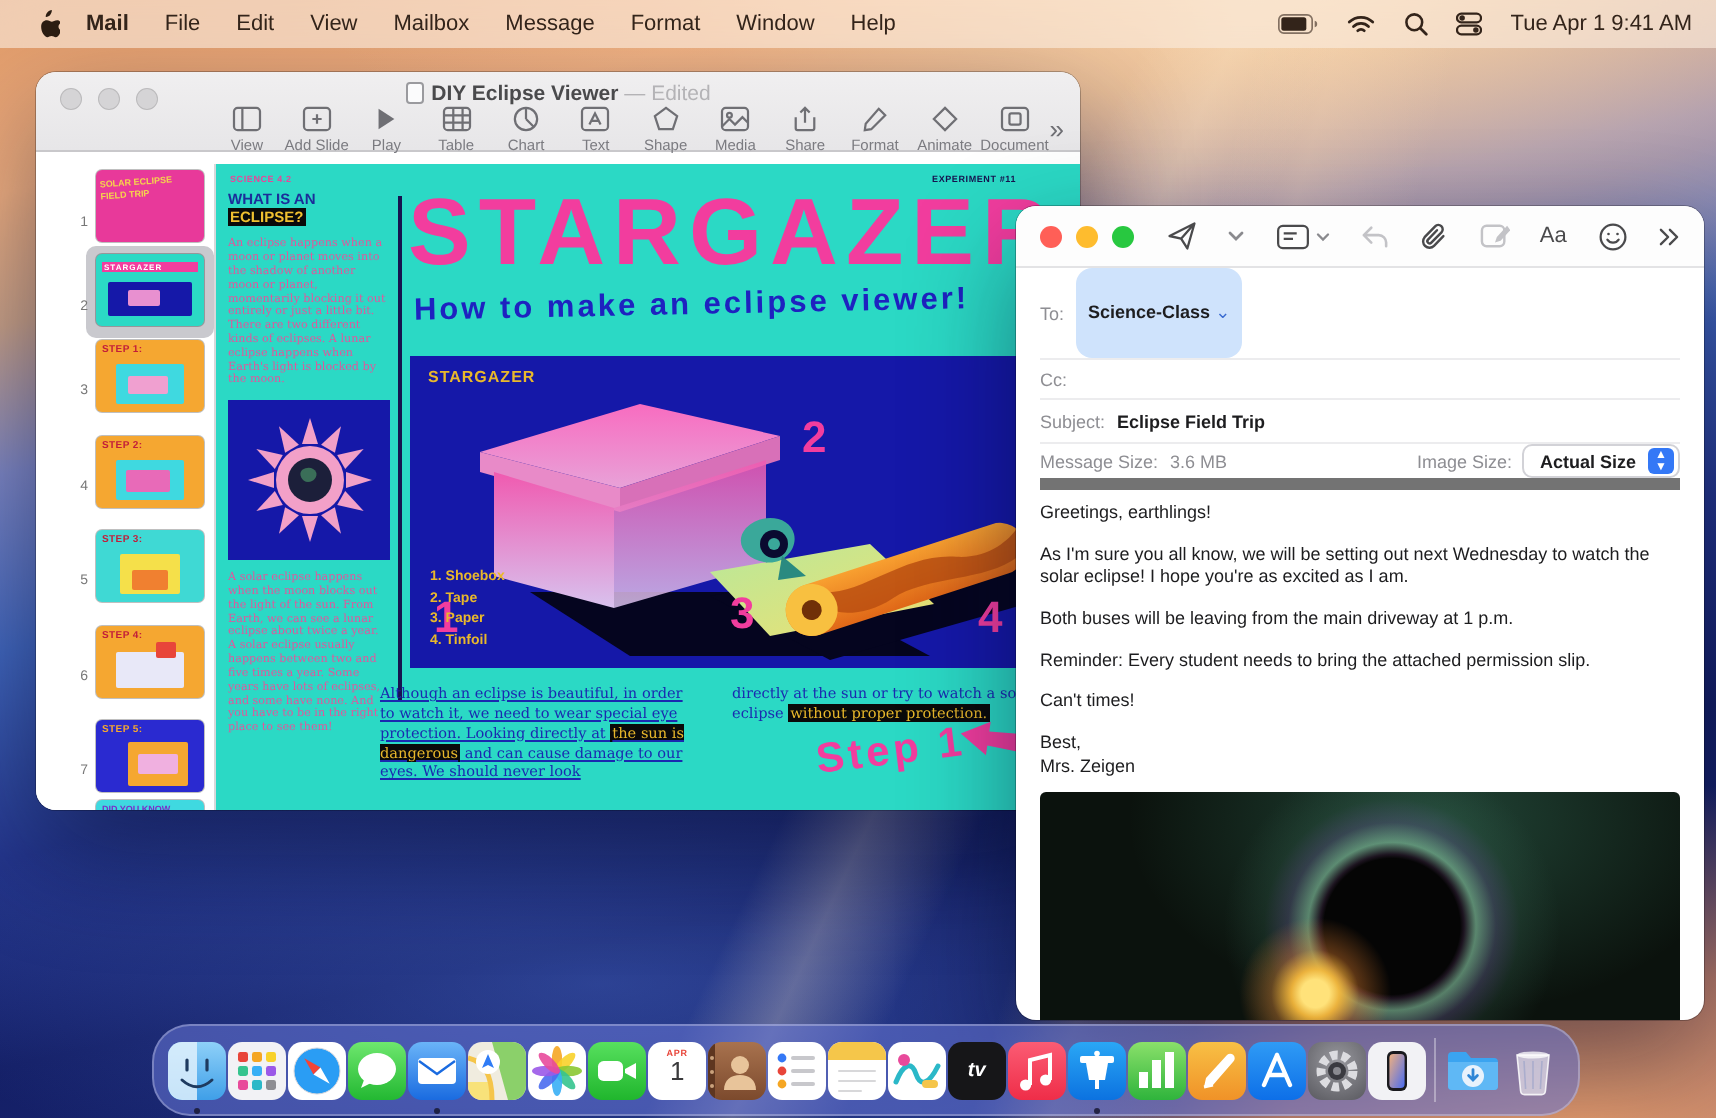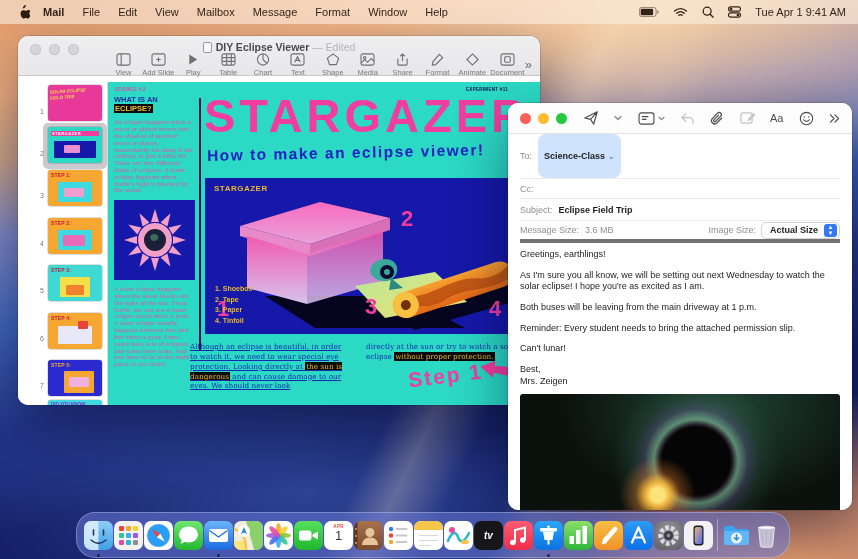--- a/index.html
+++ b/index.html
@@ -90,21 +90,21 @@
   .ml-toolbar { height:31px; display:flex; align-items:center; padding:0 12px; border-bottom:1px solid #e3e3e5; background:#fdfdfd; }
   .ml-lights { display:flex; gap:7px; margin-right:16px; }
   .ml-ics { flex:1; display:flex; align-items:center; justify-content:space-between; }
   .ml-ics svg, .ml-ics span { display:block; }
   .fmt-aa { font-size:11px; color:#4a4a4c; }
   .fieldrow { display:flex; align-items:center; min-height:20px; margin:0 12px; border-bottom:1px solid #ececee; }
   .f-label { color:#8e8e93; width:auto; margin-right:6px; }
   .token { background:#cfe3fc; border-radius:8px; padding:17px 6px; font-weight:bold; }
   .token .chv { font-weight:normal; color:#3a6bd0; }
   .f-val-b { font-weight:bold; }
-  .sizerow { display:flex; align-items:center; min-height:22px; margin:0 12px; border-bottom:4px solid #737373; }
+  .sizerow { display:flex; align-items:center; min-height:22px; margin:0 12px; border-bottom:6px solid #737373; }
   .isz { margin-left:auto; display:flex; align-items:center; gap:5px; }
   .isz-btn { display:flex; align-items:center; gap:6px; border:1px solid #d2d2d7; border-radius:5px; padding:1px 2px 1px 8px; font-weight:bold; background:#fff; }
   .isz-step { width:13px; height:13px; border-radius:3px; background:#3478f6; color:#fff; font-size:6px; line-height:6px; display:flex; flex-direction:column; align-items:center; justify-content:center; }
   .ml-body { padding:6px 12px 0; }
   .ml-body p { margin:0 0 9px; line-height:1.3; }
   .attachment { margin:2px 0 0; height:140px; border-radius:3px; position:relative; overflow:hidden;
     background:
       radial-gradient(circle at 43% 72%, #ffe27a 0 7px, rgba(255,190,60,.9) 12px, rgba(250,140,50,.35) 22px, rgba(250,140,50,0) 38px),
       radial-gradient(circle at 55% 48%, #050505 0 34px, #1d1420 36px, rgba(160,230,190,.5) 42px, rgba(140,120,200,.25) 52px, rgba(60,110,90,.18) 64px, rgba(0,0,0,0) 84px),
       radial-gradient(ellipse at 62% 10%, rgba(90,200,160,.28), transparent 55%),
@@ -513,21 +513,21 @@
           </span>
       </span>
     </span>
   </div>
 
   <div class="ml-body">
     <p>Greetings, earthlings!</p>
     <p>As I'm sure you all know, we will be setting out next Wednesday to watch the solar eclipse! I hope you're as excited as I am.</p>
     <p>Both buses will be leaving from the main driveway at 1 p.m.</p>
     <p>Reminder: Every student needs to bring the attached permission slip.</p>
-    <p>Can't lunar!</p>
+    <p>Can't times!</p>
     <p style="margin-bottom:6px">
         <span style="display:block">Best,</span>
         <span style="display:block">Mrs. Zeigen</span>
       </p>
     <div class="attachment"></div>
   </div>
 </div>
 
 <div class="dock">
   <span class="slot">

